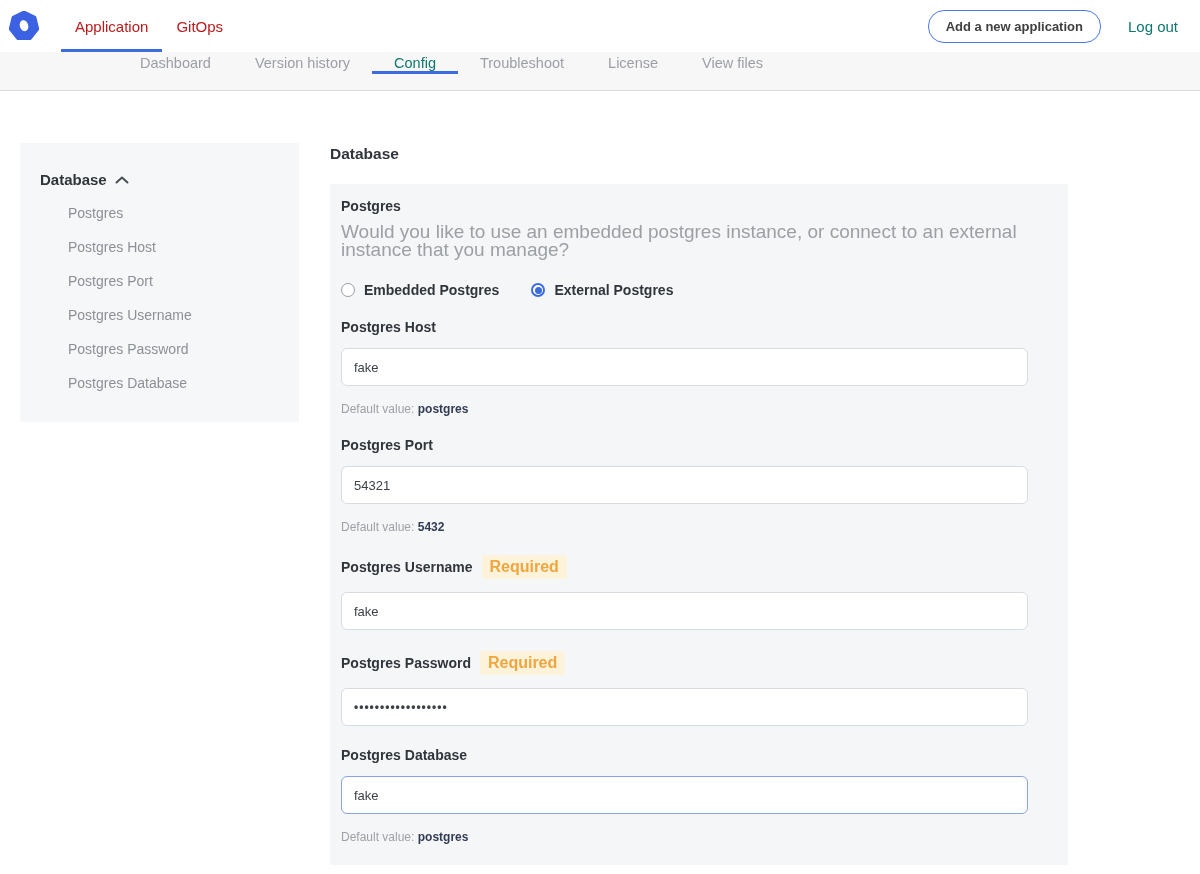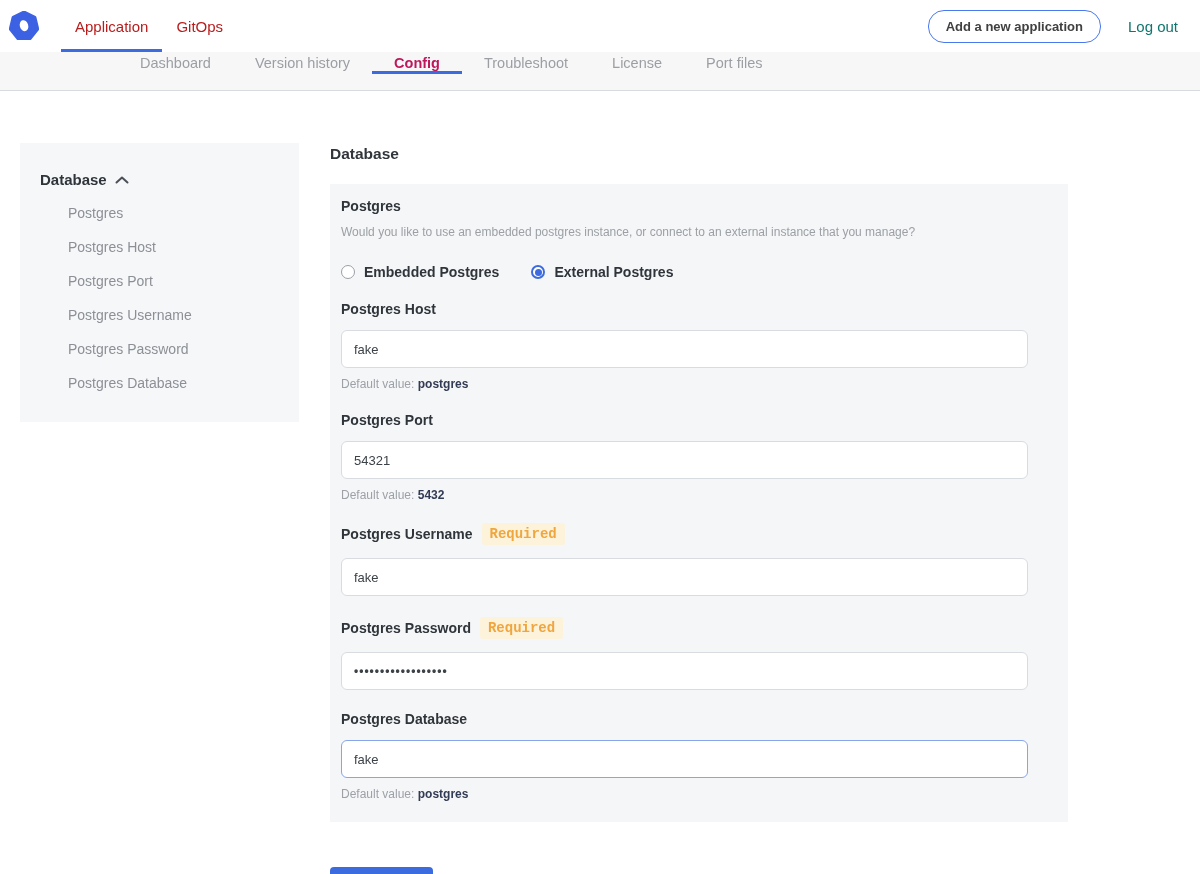--- a/index.html
+++ b/index.html
@@ -27,21 +27,21 @@
 
   
   .subnav {
     height: 39px; background: #f7f7f8; border-bottom: 1px solid #d7dade;
     display: flex; align-items: flex-start; padding-left: 118px;
   }
   .subnav-item {
     display: flex; align-items: center; padding: 0 22px; font-size: 14.5px; color: #9b9fa4;
     cursor: pointer; border-bottom: 3px solid transparent; padding-top: 3px;
   }
-  .subnav-item.active { color: #be185d; border-bottom-color: #3b6bde; font-weight: bold; }
+  .subnav-item.active { color: #0f766e; border-bottom-color: #3b6bde; }
 
   
   .content { display: flex; align-items: flex-start; }
 
   .sidebar {
     width: 279px; margin: 52px 0 0 20px; background: #f6f7f8; padding: 28px 0 30px 0;
   }
   .side-group {
     display: flex; align-items: center; padding-left: 20px; font-size: 15px; font-weight: 700;
     color: #30353b; cursor: pointer;
@@ -51,46 +51,46 @@
     padding-left: 48px; margin-top: 17px; font-size: 14px; color: #8c9096; cursor: pointer;
     line-height: 17px;
   }
   .side-item:first-of-type { margin-top: 18px; }
 
   .main { margin: 54px 0 0 31px; width: 738px; }
   .page-title { font-size: 15.5px; font-weight: 700; color: #30353b; }
 
   .panel { margin-top: 21px; background: #f5f6f7; padding: 14px 11px 21px 11px; }
   .group-label { font-size: 14px; font-weight: 700; color: #30353b; }
-  .help-text { margin-top: 9px; font-size: 12px; color: #9ca0a5; line-height: 18px; }
+  .help-text { margin-top: 9px; font-size: 19px; color: #9ca0a5; line-height: 18px; }
 
   .radio-row { margin-top: 23px; display: flex; align-items: flex-start; }
   .radio-option { display: flex; align-items: center; cursor: pointer; margin-right: 32px; }
   .radio-circle {
     width: 14px; height: 14px; border-radius: 50%; border: 1.5px solid #9ba0a6; background: #fff;
     display: inline-flex; align-items: center; justify-content: center; flex: 0 0 auto;
   }
   .radio-circle.checked { border: 2px solid #3b6bde; }
   .radio-circle.checked .dot { width: 7px; height: 7px; border-radius: 50%; background: #3b6bde; }
   .radio-label { margin-left: 9px; font-size: 14px; font-weight: 700; color: #30353b; }
 
   .field-label-row { margin-top: 21px; display: flex; align-items: center; }
   .field-label { font-size: 14px; font-weight: 700; color: #30353b; }
   .required-badge {
-    margin-left: 9px; background: #fdf2da; color: #efa63f; font-size: 14px; font-weight: 700;
-    padding: 3px 8px; border-radius: 3px; font-family: Liberation Mono, monospace;
+    margin-left: 9px; background: #fdf2da; color: #efa63f; font-size: 16px; font-weight: 700;
+    padding: 3px 8px; border-radius: 3px;
   }
   .text-input {
     margin-top: 13px; width: 687px; height: 38px; background: #fff; border: 1px solid #d8dce1;
     border-radius: 6px; padding: 0 12px; font-size: 13px; color: #3c4248; display: block;
     font-family: "Liberation Sans", sans-serif; outline: none;
   }
   .text-input.focused { border: 1.5px solid #88a4ea; }
   .text-input.password { font-size: 12px; letter-spacing: 1px; font-weight: 700; }
-  .default-line { margin-top: 9px; font-size: 12px; color: #9da1a7; }
+  .default-line { margin-top: 16px; font-size: 12px; color: #9da1a7; }
   .default-line b { color: #323b54; font-weight: 700; }
 
   .save-btn {
     margin-top: 45px; background: #3b6bde; color: #fff; border: none; border-radius: 4px;
     font-size: 13px; font-weight: 700; padding: 9px 15px; cursor: pointer;
     font-family: "Liberation Sans", sans-serif;
   }
 </style>
 </head>
 <body>
@@ -126,21 +126,21 @@
   <div class="subnav-item active">
       <span>Config</span>
     </div>
   <div class="subnav-item">
       <span>Troubleshoot</span>
     </div>
   <div class="subnav-item">
       <span>License</span>
     </div>
   <div class="subnav-item">
-      <span>Port files</span>
+      <span>View files</span>
     </div>
 </nav>
 
 <div class="content">
 
   <aside class="sidebar">
     <div class="side-group">
       <span>Database</span>
       <svg width="14" height="8" viewBox="0 0 14 8">
         <polyline points="1.5,6.5 7,1.5 12.5,6.5" fill="none" stroke="#4b5058" stroke-width="2" stroke-linecap="round" stroke-linejoin="round"></polyline>

